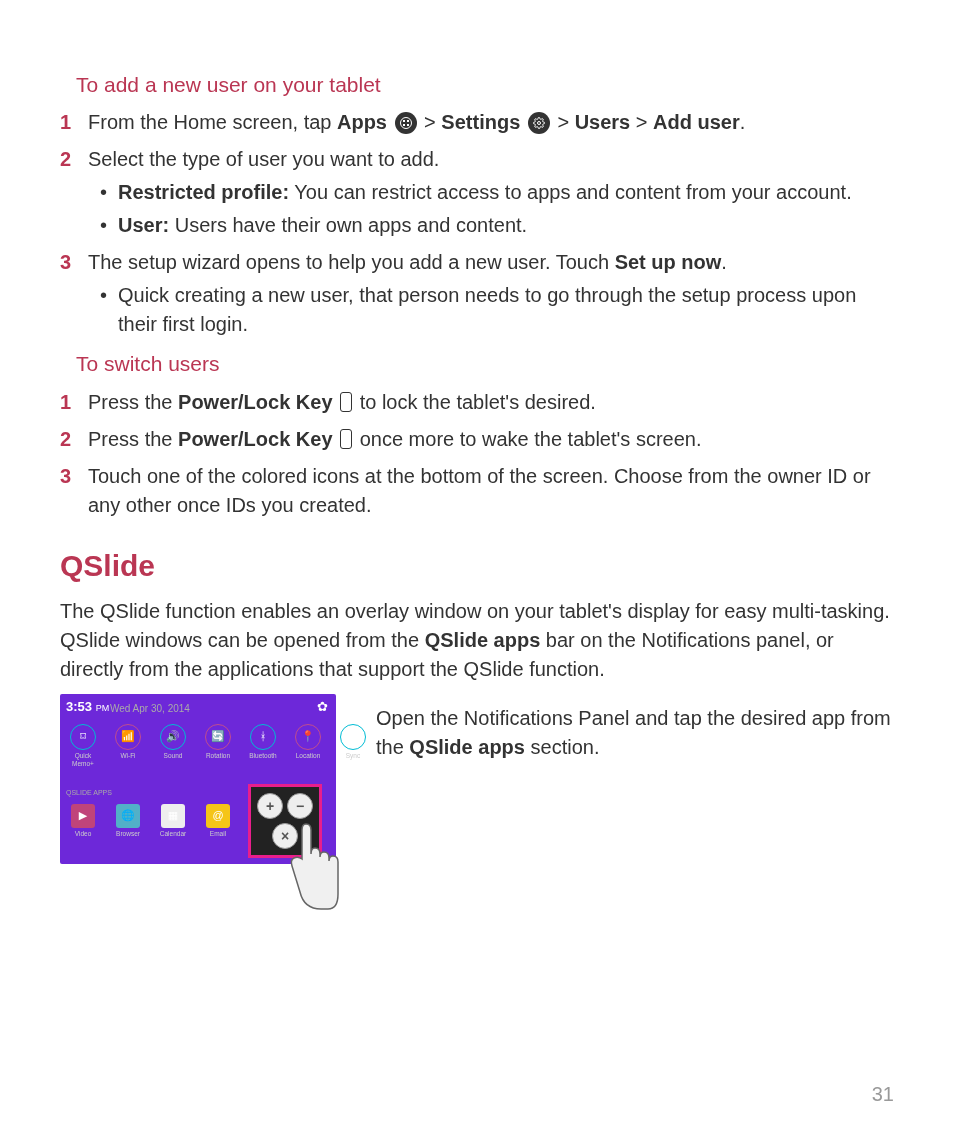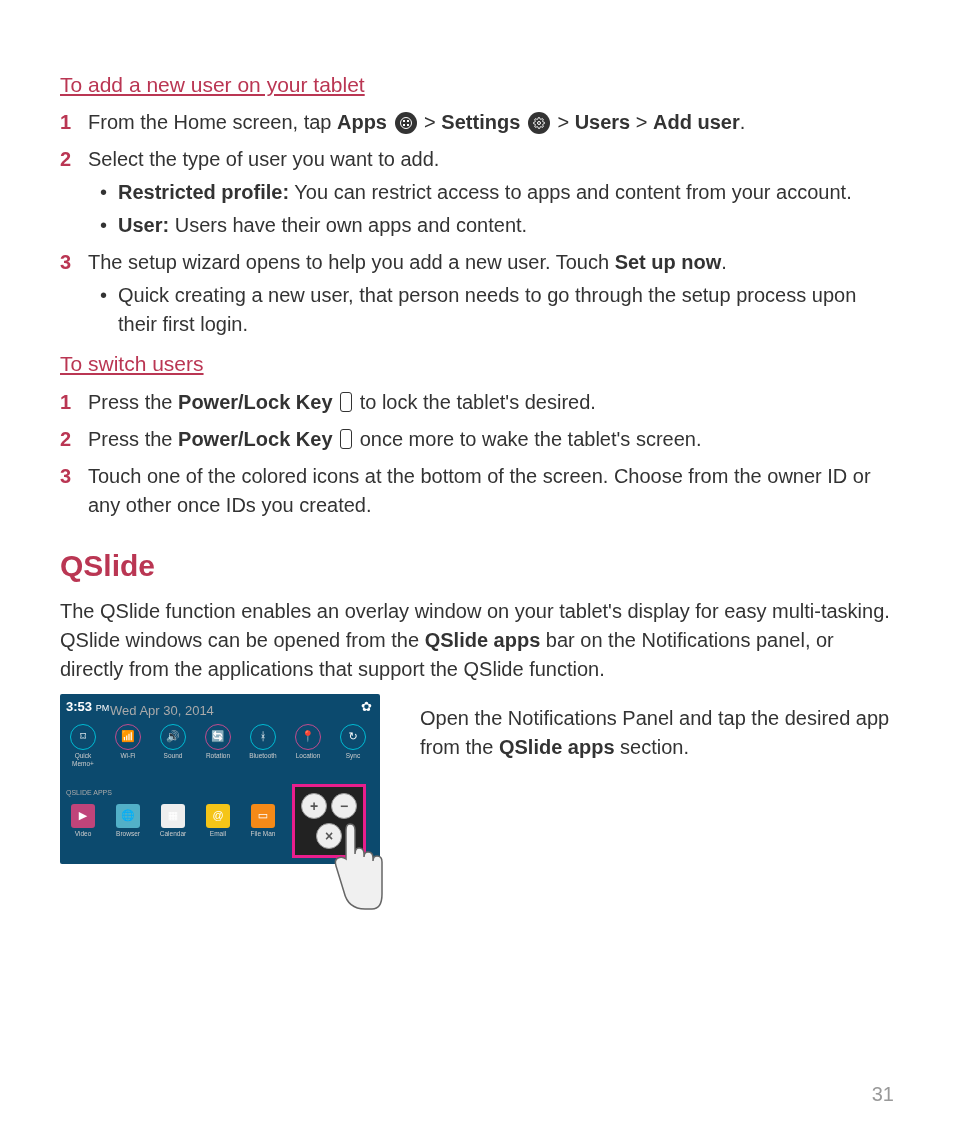--- a/index.html
+++ b/index.html
@@ -13,22 +13,21 @@
     box-sizing: border-box;
     line-height: 1.45;
     position: relative;
   }
   .heading {
     color: #ba3653;
     font-weight: 500;
   }
   .h3 {
     font-size: 21px;
-    margin: 10px 0 8px 0;
-    text-decoration: underline;
+    margin: 10px 0 8px 16px;
   }
   .h2 {
     font-size: 30px;
     font-weight: bold;
     margin: 24px 0 10px 0;
   }
   ol.numlist {
     list-style: none;
     padding: 0;
     margin: 0;
@@ -104,38 +103,38 @@
   .para {
     margin: 10px 0;
   }
   .row {
     display: flex;
     gap: 40px;
     align-items: flex-start;
     margin-top: 10px;
   }
   .shot {
-    width: 320px;
+    width: 276px;
     height: 170px;
-    background: #0c4a6e;
+    background: #6d28d9;
     position: relative;
     flex-shrink: 0;
     border-radius: 2px;
   }
   .shot .time {
     color: #fff;
     font-size: 13px;
     position: absolute;
     left: 6px;
     top: 4px;
     font-weight: 600;
   }
   .shot .date {
     color: #aaa;
-    font-size: 13px;
+    font-size: 10px;
     position: absolute;
     left: 50px;
     top: 8px;
   }
   .shot .gear {
     color: #fff;
     position: absolute;
     right: 8px;
     top: 4px;
     font-size: 13px;

